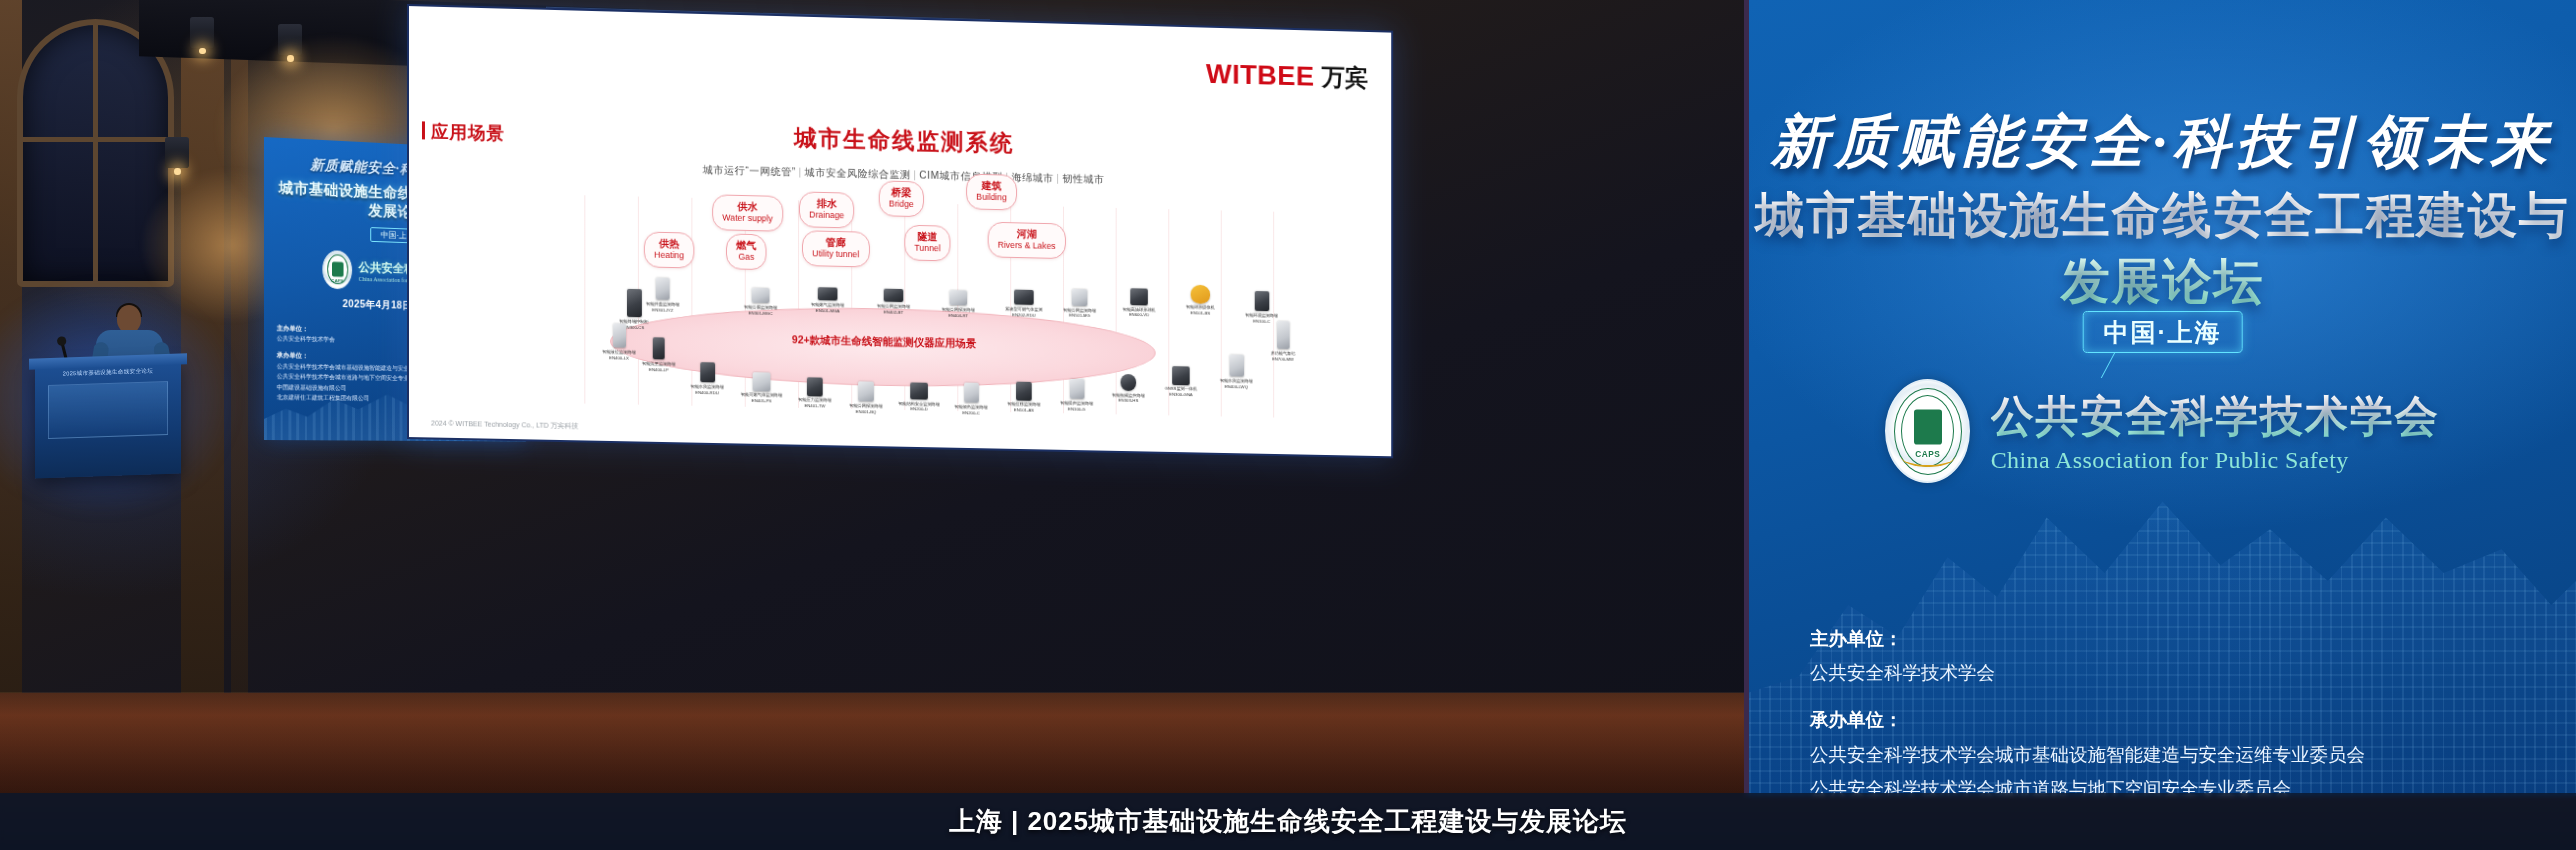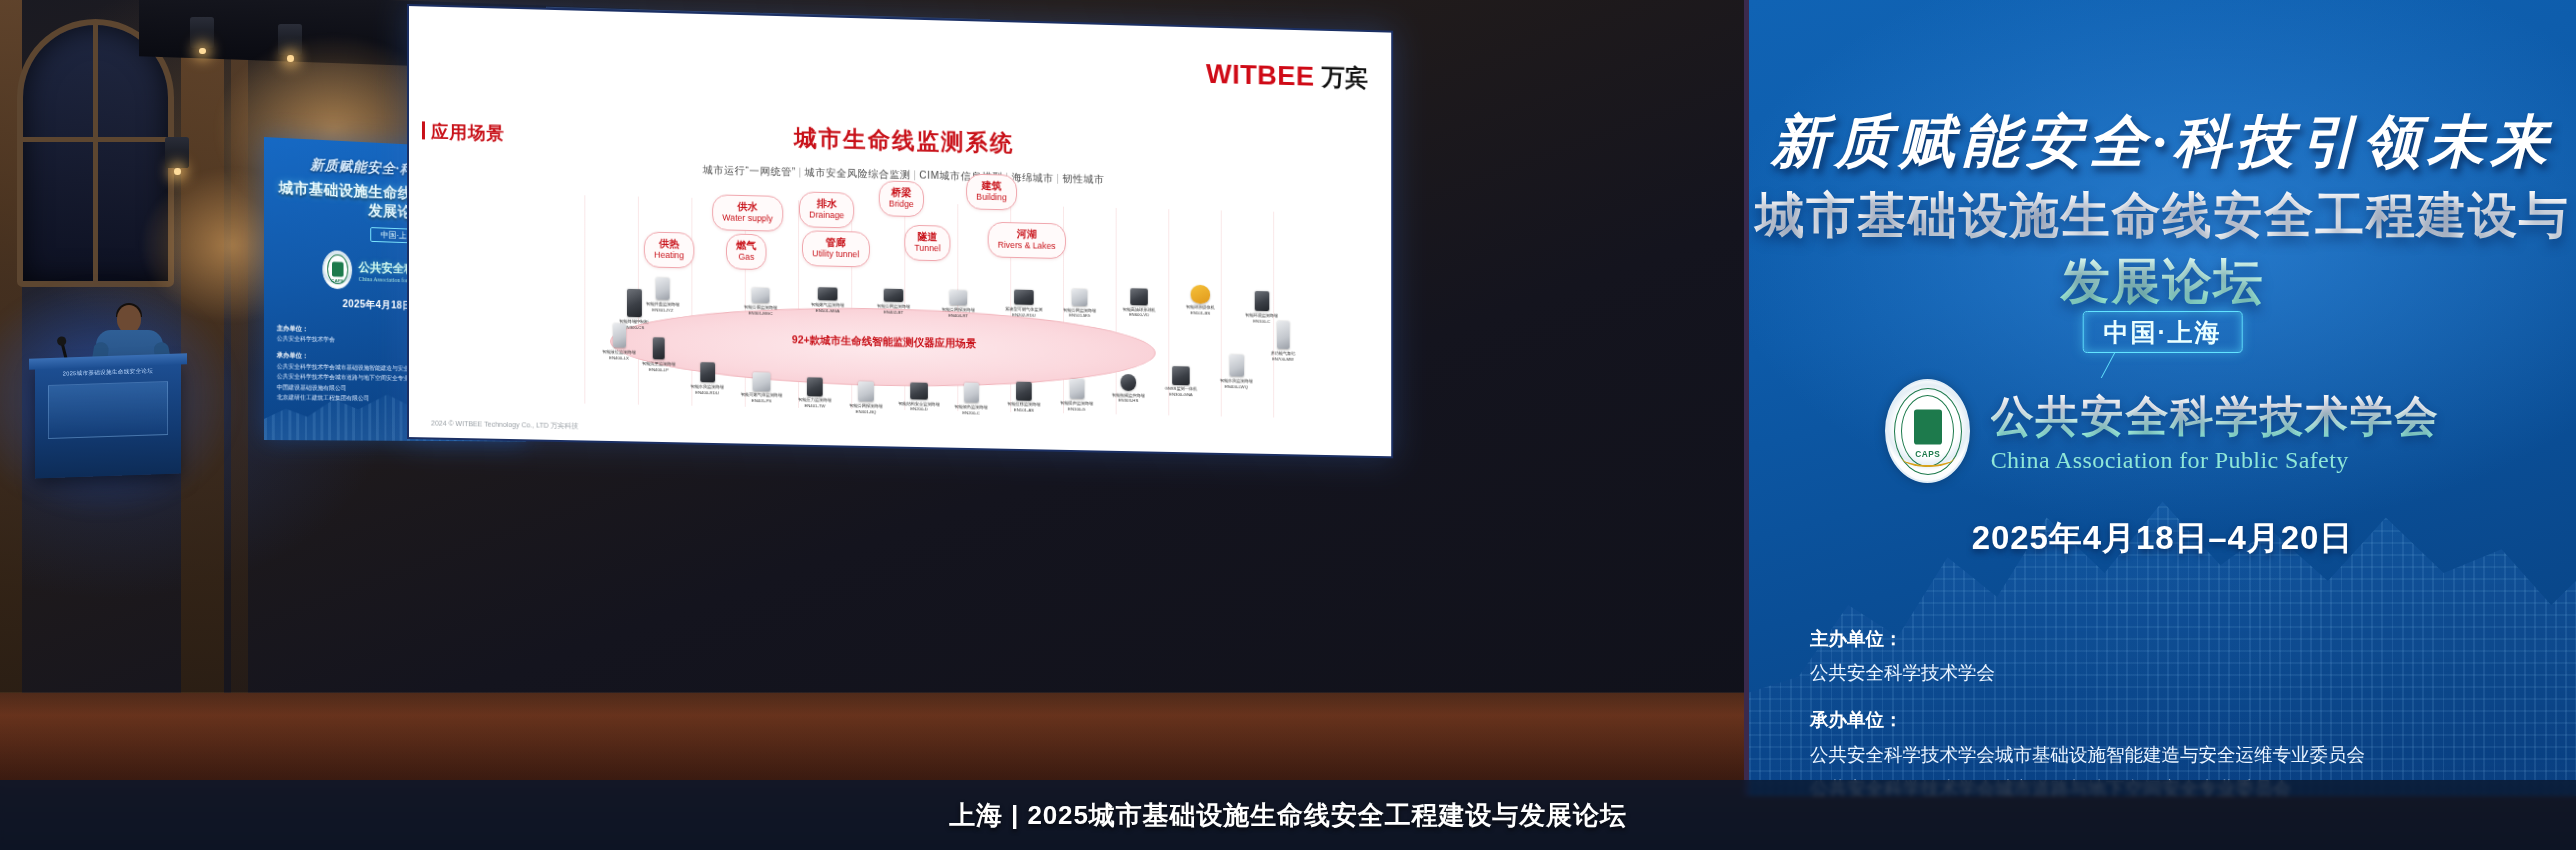--- a/index.html
+++ b/index.html
@@ -353,21 +353,21 @@
   #speaker .arm.l{ left:1.9px; transform:rotate(9deg); }
   #speaker .arm.r{ right:1.9px; transform:rotate(-11deg); }
   #mic{
     position:absolute; left:65px; top:342px; width:2.8px; height:37px;
     background:#111; transform:rotate(-14deg);
   }
   #mic::after{ content:""; position:absolute; left:-2.8px; top:-5.6px; width:8.3px; height:8.3px; border-radius:50%; background:#161616; }
 
   
   #caption{
-    position:absolute; left:0; right:0; bottom:0; height:70px;
+    position:absolute; left:0; right:0; bottom:0; height:57px;
     background: rgba(10,22,44,.80);
     display:flex; align-items:center; justify-content:center;
     backdrop-filter: blur(1.9px);
   }
   #caption .cap-text{
     color:#ffffff; font-size:26px; font-weight:bold; letter-spacing:0.9px;
     text-shadow:0 1.9px 4.6px rgba(0,0,0,.7);
   }
 </style>
 </head>
@@ -632,21 +632,20 @@
       <div class="core"></div>
       <div class="wheat"></div>
       <div class="caps">CAPS</div>
     </div>
     <div>
       <div class="rb-assoc-cn">公共安全科学技术学会</div>
       <div class="rb-assoc-en">China Association for Public Safety</div>
     </div>
   </div>
 
-  <div class="rb-date">2025年4月18日–4月20日</div>
 
   <div class="rb-orgs">
     <div class="hd">主办单位：</div>
     <div>公共安全科学技术学会</div>
     <div class="gap"></div>
     <div class="hd">承办单位：</div>
     <div>公共安全科学技术学会城市基础设施智能建造与安全运维专业委员会</div>
     <div>公共安全科学技术学会城市道路与地下空间安全专业委员会</div>
 
   </div>

